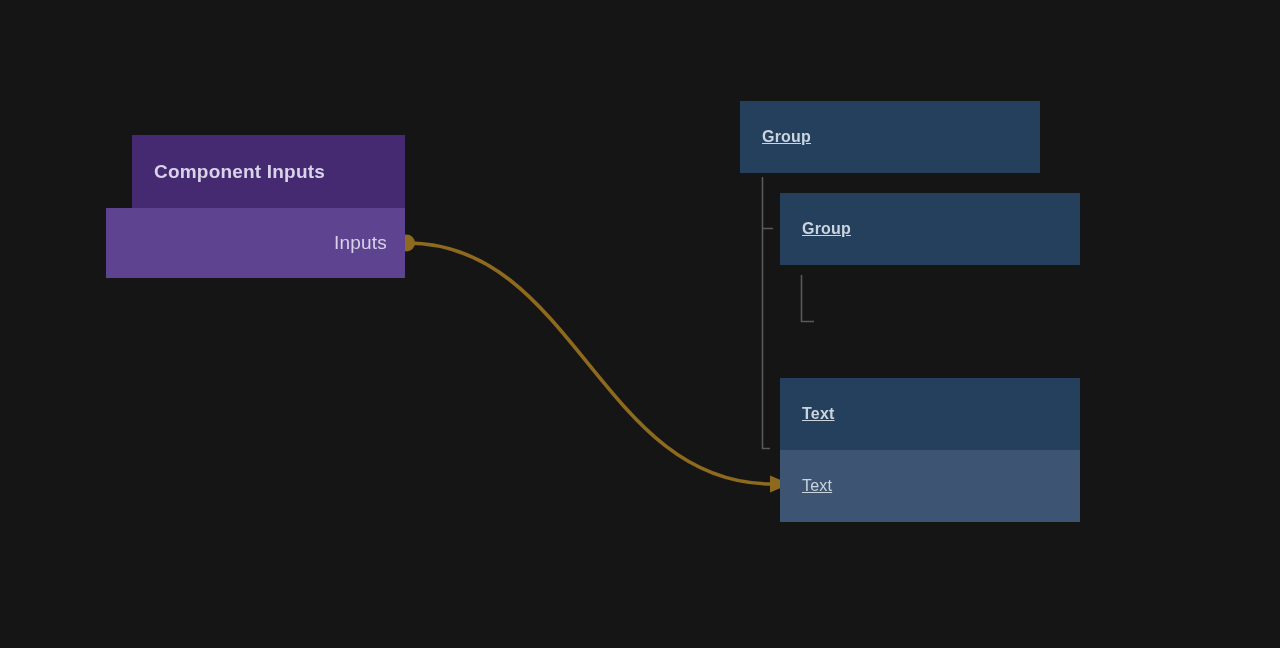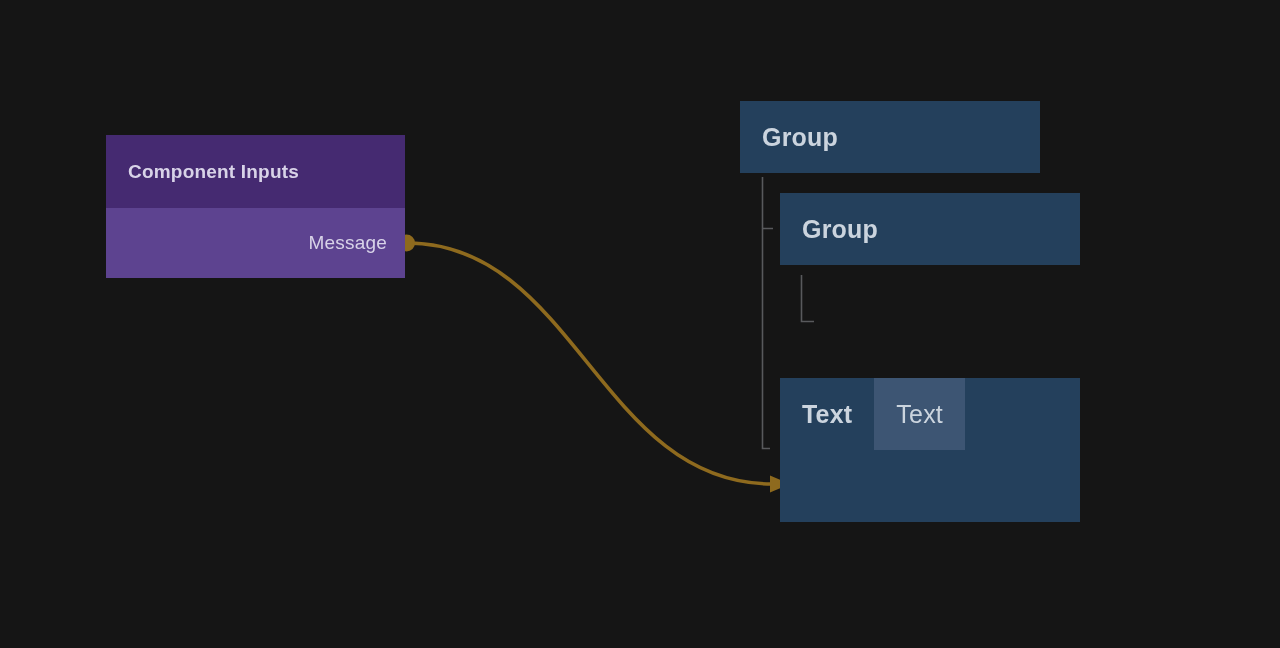--- a/index.html
+++ b/index.html
@@ -22,40 +22,40 @@
   }
   .canvas{position:absolute;inset:0;width:1280px;height:648px;}
   svg.layer{position:absolute;left:0;top:0;width:1280px;height:648px;pointer-events:none;}
 
   
   .inputs-node{
     position:absolute;left:106px;top:135px;width:299px;
   }
   .inputs-header{
     height:73px;background:var(--inputs-header-bg);
-    display:flex;align-items:center;padding:4px 22px;
+    display:flex;align-items:center;padding:4px 22px;margin-left:26px;
   }
   .inputs-header span{
     color:var(--inputs-text);font-size:19px;font-weight:700;letter-spacing:.2px;
   }
   .inputs-row{
     height:70px;background:var(--inputs-row-bg);
     display:flex;align-items:center;justify-content:flex-end;padding:0 18px;
   }
   .inputs-row span{
     color:var(--inputs-text);font-size:19px;font-weight:400;letter-spacing:.2px;
   }
 
   
   .tnode{
     position:absolute;width:300px;height:72px;background:var(--node-bg);
     display:flex;align-items:center;padding:0 22px;
   }
-  .tnode span{color:var(--node-text);font-size:25px;font-weight:700;letter-spacing:.2px;}
-  .tnode.stack{height:144px;padding:0;flex-direction:row;align-items:stretch;}
+  .tnode span{color:var(--node-text);font-size:16px;font-weight:700;letter-spacing:.2px;text-decoration:underline;}
+  .tnode.stack{height:144px;padding:0;flex-direction:column;align-items:stretch;}
   .tnode .hrow,.tnode .srow{
     height:72px;display:flex;align-items:center;padding:0 22px;
   }
   .tnode .srow{background:var(--node-row-bg);}
   .tnode .srow span{font-weight:400;}
 
   .n-group1{left:740px;top:101px;}
   .n-group2{left:780px;top:193px;}
   .n-icon  {left:820px;top:285px;}
   .n-text  {left:780px;top:378px;}
@@ -73,21 +73,21 @@
     <path d="M407 243 C575 243 600 484 772 484" fill="none" stroke-width="3.6" stroke-linecap="round" stroke="#8e6a1e"></path>
     <polygon points="790,484 770,475.5 770,492.5" fill="#8e6a1e"></polygon>
     <circle cx="406.5" cy="243" r="8.5" fill="#8e6a1e"></circle>
   </svg>
 
   <div class="inputs-node">
     <div class="inputs-header">
       <span>Component Inputs</span>
     </div>
     <div class="inputs-row">
-      <span>Message</span>
+      <span>Inputs</span>
     </div>
   </div>
 
   <div class="tnode n-group1">
     <span>Group</span>
   </div>
 
   <div class="tnode n-group2">
     <span>Group</span>
   </div>

